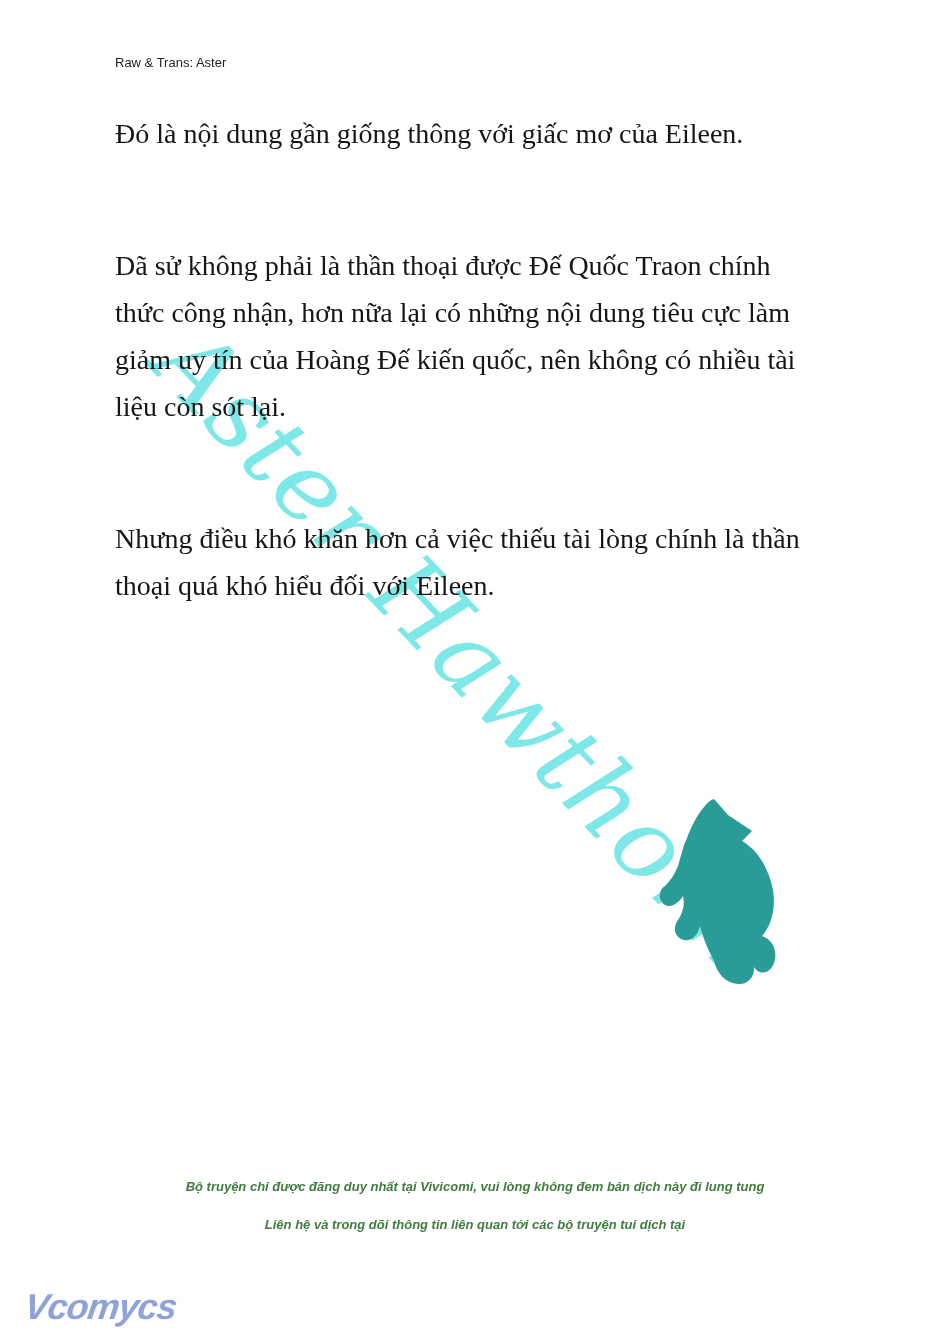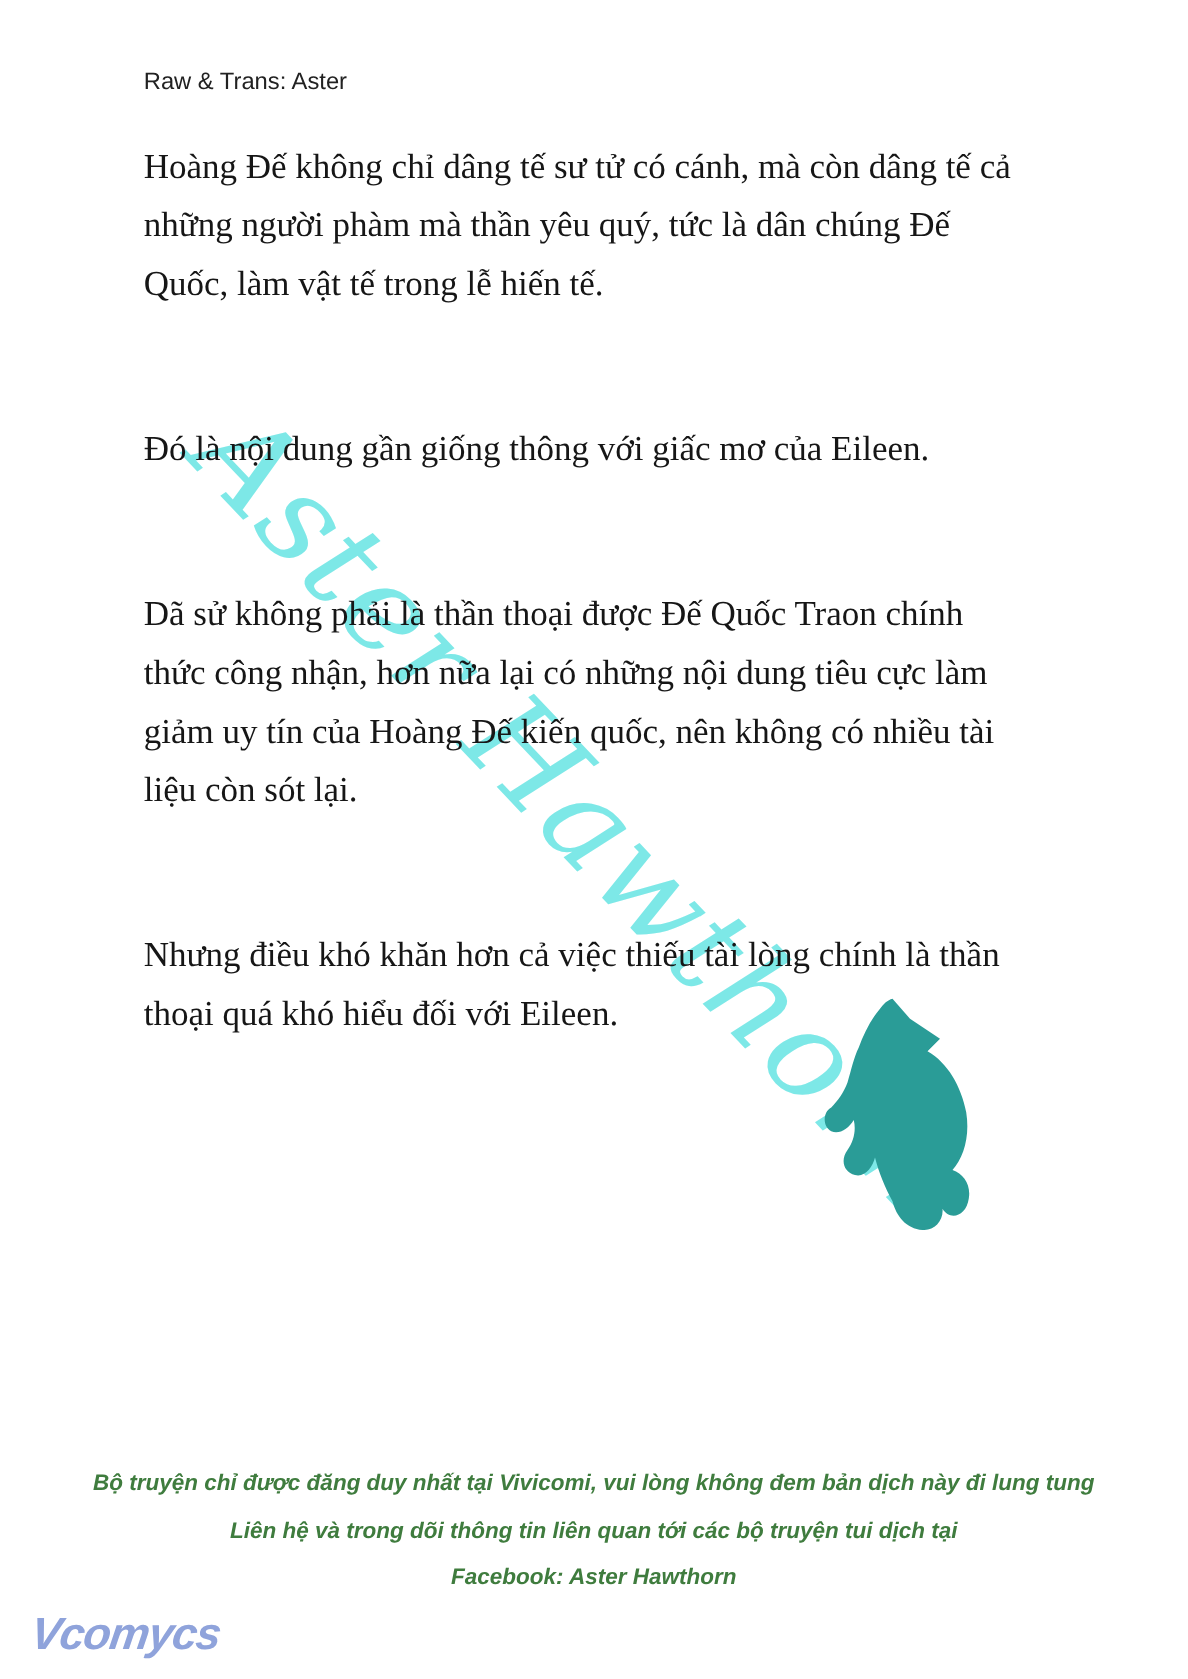--- a/index.html
+++ b/index.html
@@ -10,21 +10,21 @@
     background: #ffffff;
     overflow: hidden;
     font-family: "Liberation Serif", "DejaVu Serif", serif;
   }
 
   .credit {
     position: absolute;
     left: 115px;
     top: 55px;
     font-family: "Liberation Sans", "DejaVu Sans", sans-serif;
-    font-size: 19px;
+    font-size: 13px;
     color: #222222;
     z-index: 3;
   }
 
   .watermark {
     position: absolute;
     left: 210px;
     top: 310px;
     font-family: "DejaVu Serif", "Liberation Serif", serif;
     font-style: italic;
@@ -65,21 +65,21 @@
   .footer {
     position: absolute;
     left: 0;
     top: 1168px;
     width: 950px;
     text-align: center;
     z-index: 2;
     font-family: "Liberation Sans", "DejaVu Sans", sans-serif;
     font-style: italic;
     font-weight: bold;
-    font-size: 18px;
+    font-size: 13px;
     color: #3F7C3E;
   }
   .footer div { line-height: 37.5px; }
 
   .logo {
     position: absolute;
     left: 25px;
     top: 1286px;
     z-index: 2;
     font-family: "Liberation Sans", "DejaVu Sans", sans-serif;
@@ -94,23 +94,20 @@
 </head>
 <body>
 
 <div class="page">
 
   <div class="credit">Raw &amp; Trans: Aster</div>
 
   <div class="watermark">Aster Hawthorn</div>
 
   <div class="body-text">
-    <p>Hoàng Đế không chỉ dâng tế sư tử có cánh, mà còn dâng tế cả
-những người phàm mà thần yêu quý, tức là dân chúng Đế
-Quốc, làm vật tế trong lễ hiến tế.</p>
     <p>Đó là nội dung gần giống thông với giấc mơ của Eileen.</p>
     <p>Dã sử không phải là thần thoại được Đế Quốc Traon chính
 thức công nhận, hơn nữa lại có những nội dung tiêu cực làm
 giảm uy tín của Hoàng Đế kiến quốc, nên không có nhiều tài
 liệu còn sót lại.</p>
     <p>Nhưng điều khó khăn hơn cả việc thiếu tài lòng chính là thần
 thoại quá khó hiểu đối với Eileen.</p>
   </div>
 
   <svg class="cat" viewBox="0 0 120 200" xmlns="http://www.w3.org/2000/svg" aria-hidden="true">
@@ -133,18 +130,17 @@
       C1,110 1,99 8,95
       C13,90 18,83 21,75
       C24,65 26,55 30,47
       C34,36 40,24 47,16
       C50,12 53,9 57,8 Z"></path>
   </svg>
 
   <div class="footer">
     <div>Bộ truyện chỉ được đăng duy nhất tại Vivicomi, vui lòng không đem bản dịch này đi lung tung</div>
     <div>Liên hệ và trong dõi thông tin liên quan tới các bộ truyện tui dịch tại</div>
-    <div>Facebook: Aster Hawthorn</div>
   </div>
 
   <div class="logo">Vcomycs</div>
 
 </div>
 
 </body></html>

